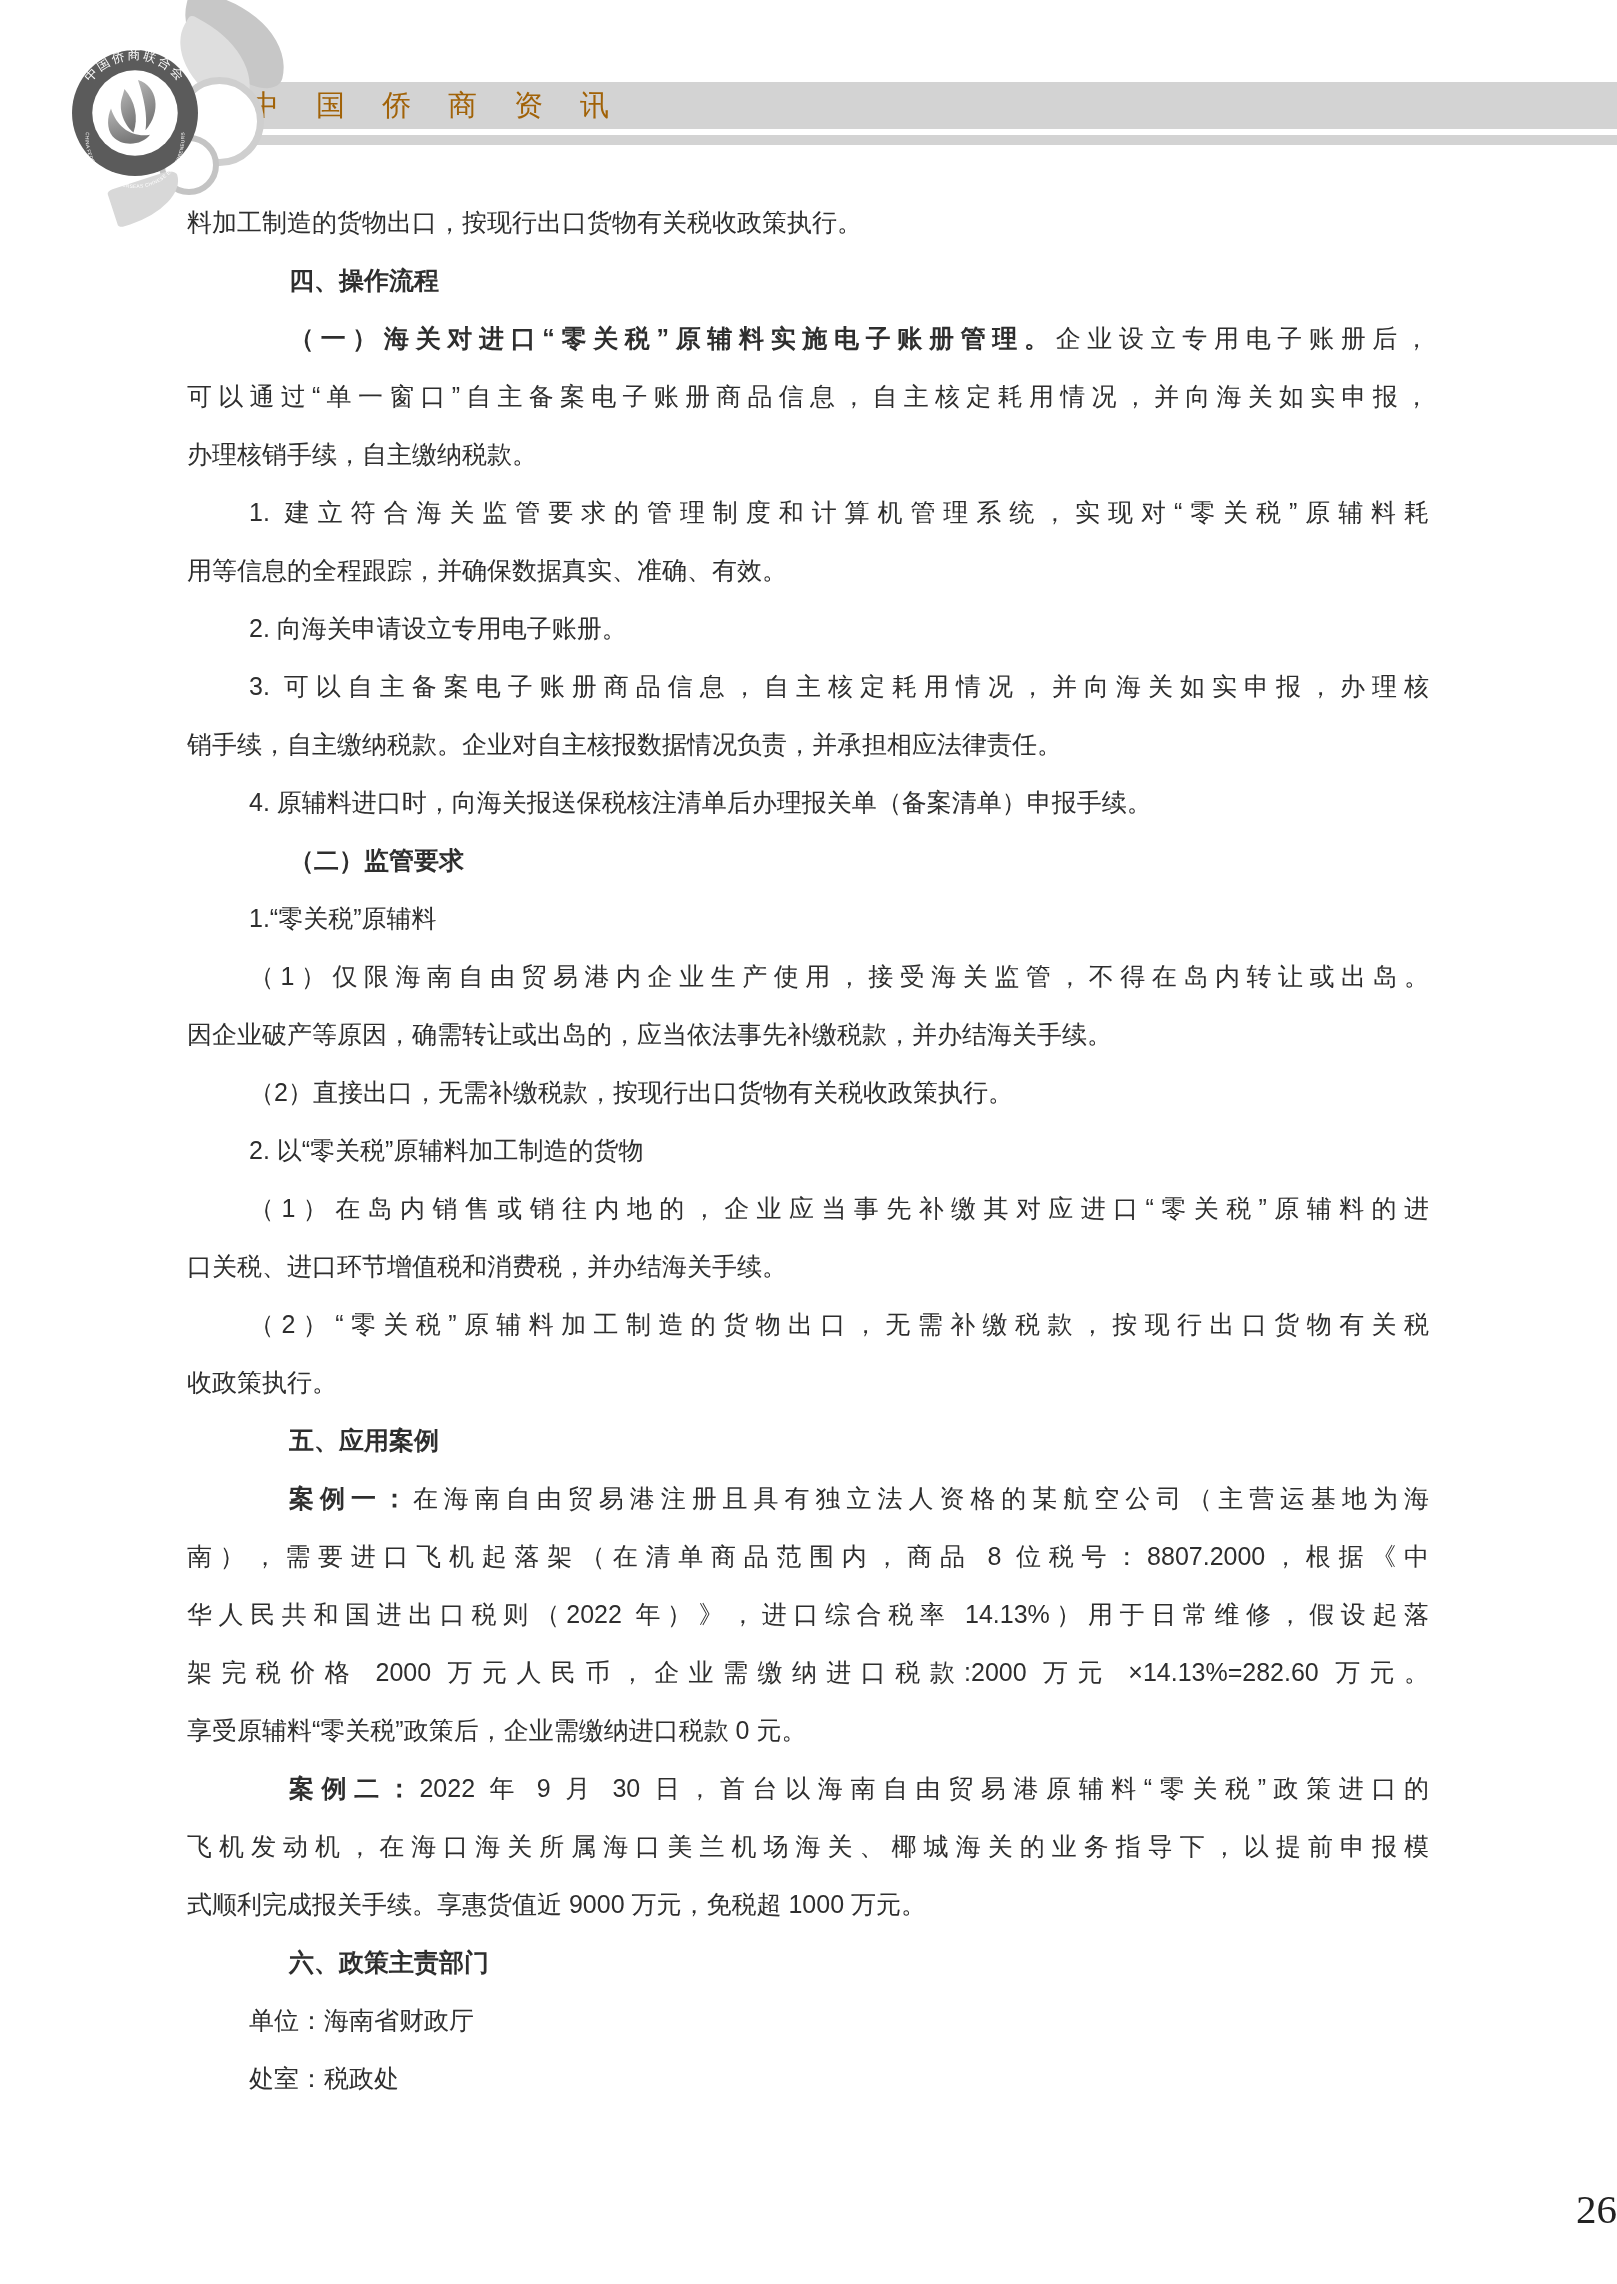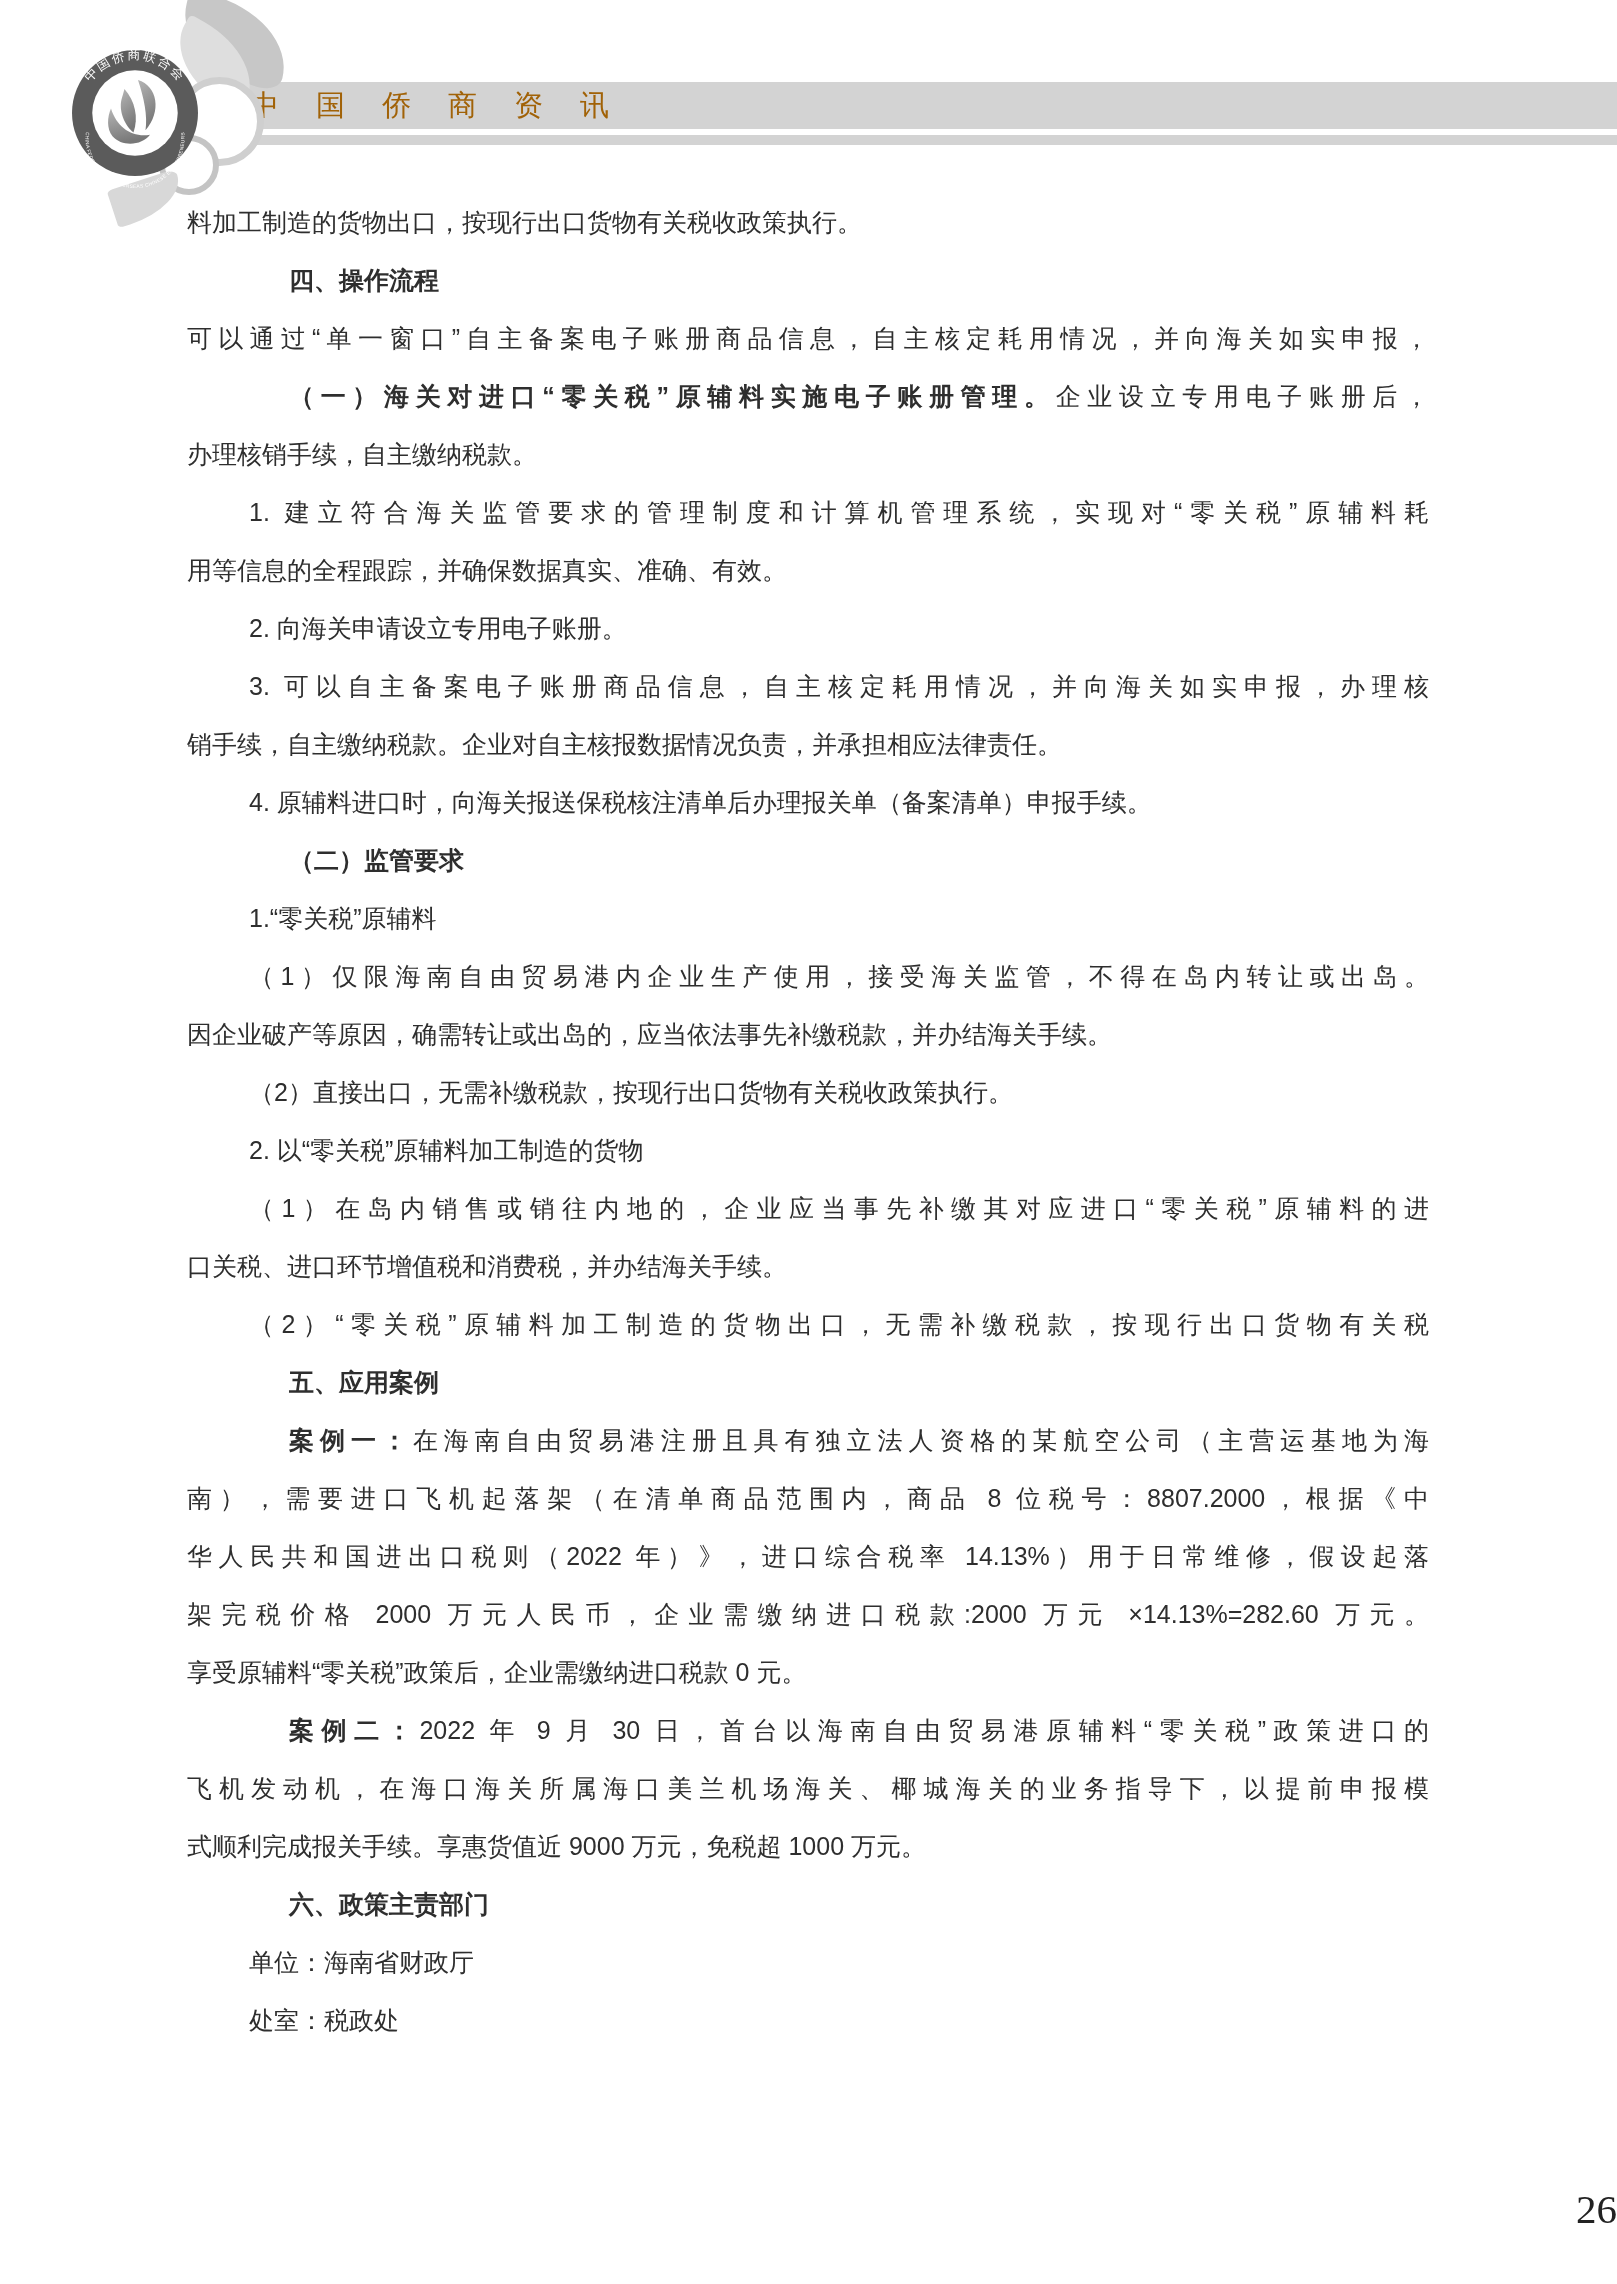--- a/index.html
+++ b/index.html
@@ -135,38 +135,39 @@
       <textPath href="#arcTop" startOffset="50%" text-anchor="middle">中国侨商联合会</textPath>
     </text>
     <text font-size="6.4" fill="#ffffff" letter-spacing="0.5" font-family="Liberation Sans, sans-serif">
       <textPath href="#arcBot" startOffset="50%" text-anchor="middle">CHINA FEDERATION OF OVERSEAS CHINESE ENTREPRENEURS</textPath>
     </text>
   </svg>
 
   <div class="doc-body">
       <div class="line"><span>料加工制造的货物出口，按现行出口货物有关税收政策执行。</span></div>
       <div class="line indent"><b>四、操作流程</b></div>
+      <div class="line indent justify"><b>（一）海关对进口“零关税”原辅料实施电子账册管理。</b><span>企业设立专用电子账册后，</span></div>
       <div class="line justify"><span>可以通过“单一窗口”自主备案电子账册商品信息，自主核定耗用情况，并向海关如实申报，</span></div>
-      <div class="line indent justify"><b>（一）海关对进口“零关税”原辅料实施电子账册管理。</b><span>企业设立专用电子账册后，</span></div>
       <div class="line"><span>办理核销手续，自主缴纳税款。</span></div>
       <div class="line indent justify"><span>1. 建立符合海关监管要求的管理制度和计算机管理系统，实现对“零关税”原辅料耗</span></div>
       <div class="line"><span>用等信息的全程跟踪，并确保数据真实、准确、有效。</span></div>
       <div class="line indent"><span>2. 向海关申请设立专用电子账册。</span></div>
       <div class="line indent justify"><span>3. 可以自主备案电子账册商品信息，自主核定耗用情况，并向海关如实申报，办理核</span></div>
       <div class="line"><span>销手续，自主缴纳税款。企业对自主核报数据情况负责，并承担相应法律责任。</span></div>
       <div class="line indent"><span>4. 原辅料进口时，向海关报送保税核注清单后办理报关单（备案清单）申报手续。</span></div>
       <div class="line indent"><b>（二）监管要求</b></div>
       <div class="line indent"><span>1.“零关税”原辅料</span></div>
       <div class="line indent justify"><span>（1）仅限海南自由贸易港内企业生产使用，接受海关监管，不得在岛内转让或出岛。</span></div>
       <div class="line"><span>因企业破产等原因，确需转让或出岛的，应当依法事先补缴税款，并办结海关手续。</span></div>
       <div class="line indent"><span>（2）直接出口，无需补缴税款，按现行出口货物有关税收政策执行。</span></div>
       <div class="line indent"><span>2. 以“零关税”原辅料加工制造的货物</span></div>
       <div class="line indent justify"><span>（1）在岛内销售或销往内地的，企业应当事先补缴其对应进口“零关税”原辅料的进</span></div>
       <div class="line"><span>口关税、进口环节增值税和消费税，并办结海关手续。</span></div>
       <div class="line indent justify"><span>（2）“零关税”原辅料加工制造的货物出口，无需补缴税款，按现行出口货物有关税</span></div>
+      <div class="line"><span>收政策执行。</span></div>
       <div class="line indent"><b>五、应用案例</b></div>
       <div class="line indent justify"><b>案例一：</b><span>在海南自由贸易港注册且具有独立法人资格的某航空公司（主营运基地为海</span></div>
       <div class="line justify"><span>南），需要进口飞机起落架（在清单商品范围内，商品 8 位税号：8807.2000，根据《中</span></div>
       <div class="line justify"><span>华人民共和国进出口税则（2022 年）》，进口综合税率 14.13%）用于日常维修，假设起落</span></div>
       <div class="line justify"><span>架完税价格 2000 万元人民币，企业需缴纳进口税款:2000 万元 ×14.13%=282.60 万元。</span></div>
       <div class="line"><span>享受原辅料“零关税”政策后，企业需缴纳进口税款 0 元。</span></div>
       <div class="line indent justify"><b>案例二：</b><span>2022 年 9 月 30 日，首台以海南自由贸易港原辅料“零关税”政策进口的</span></div>
       <div class="line justify"><span>飞机发动机，在海口海关所属海口美兰机场海关、椰城海关的业务指导下，以提前申报模</span></div>
       <div class="line"><span>式顺利完成报关手续。享惠货值近 9000 万元，免税超 1000 万元。</span></div>
       <div class="line indent"><b>六、政策主责部门</b></div>

